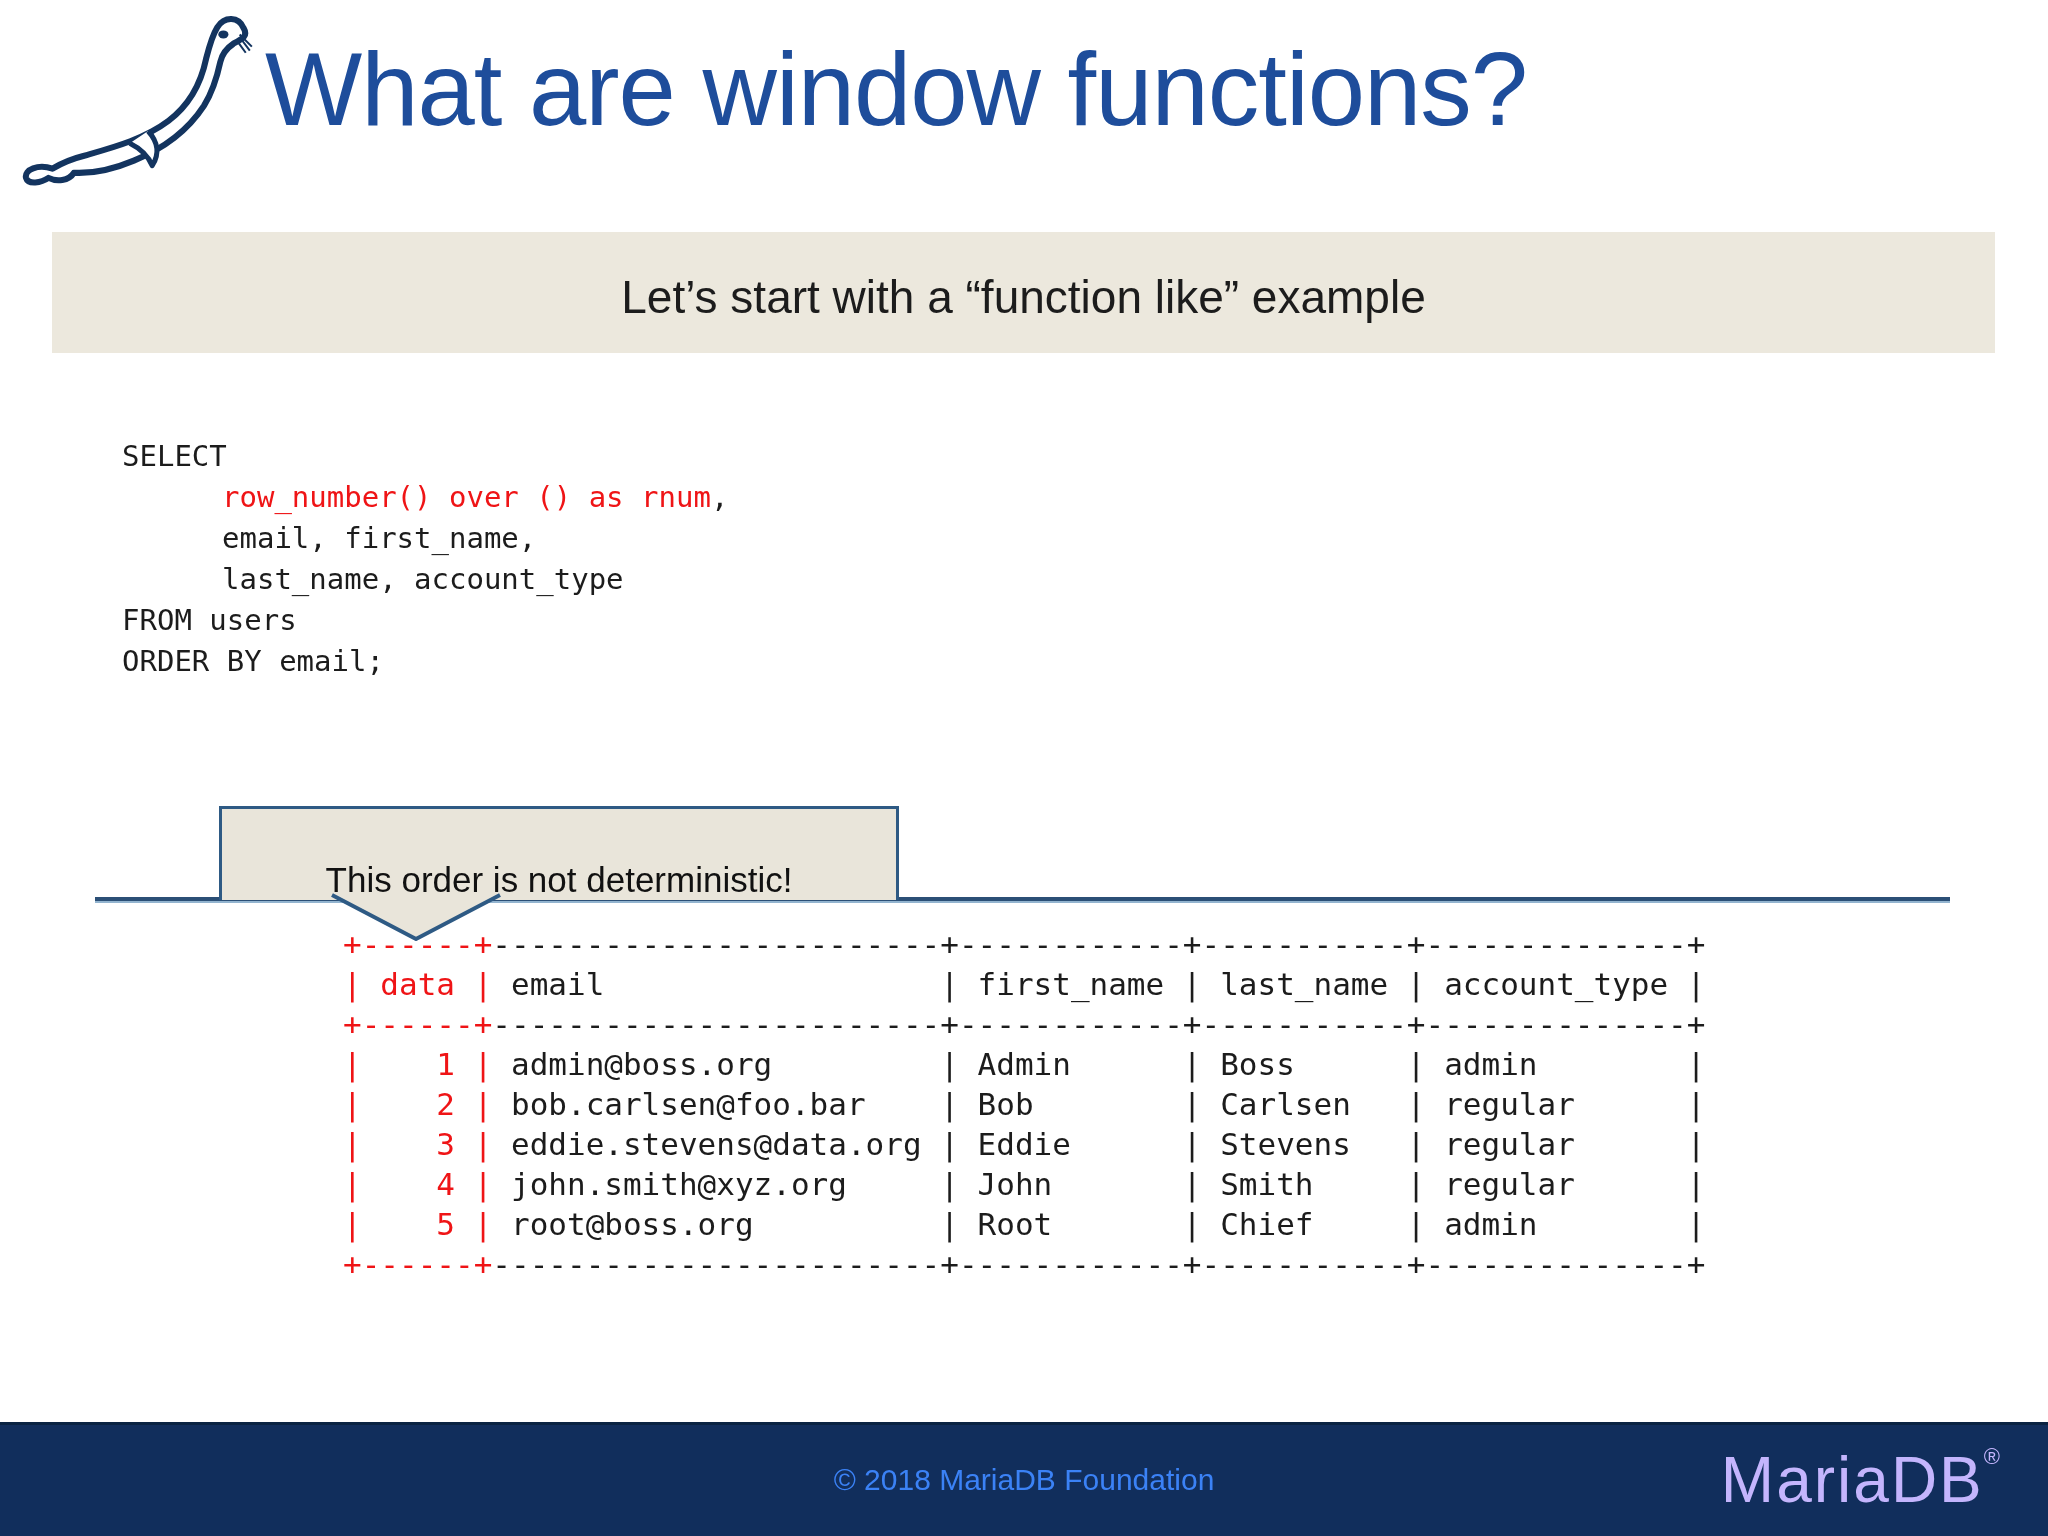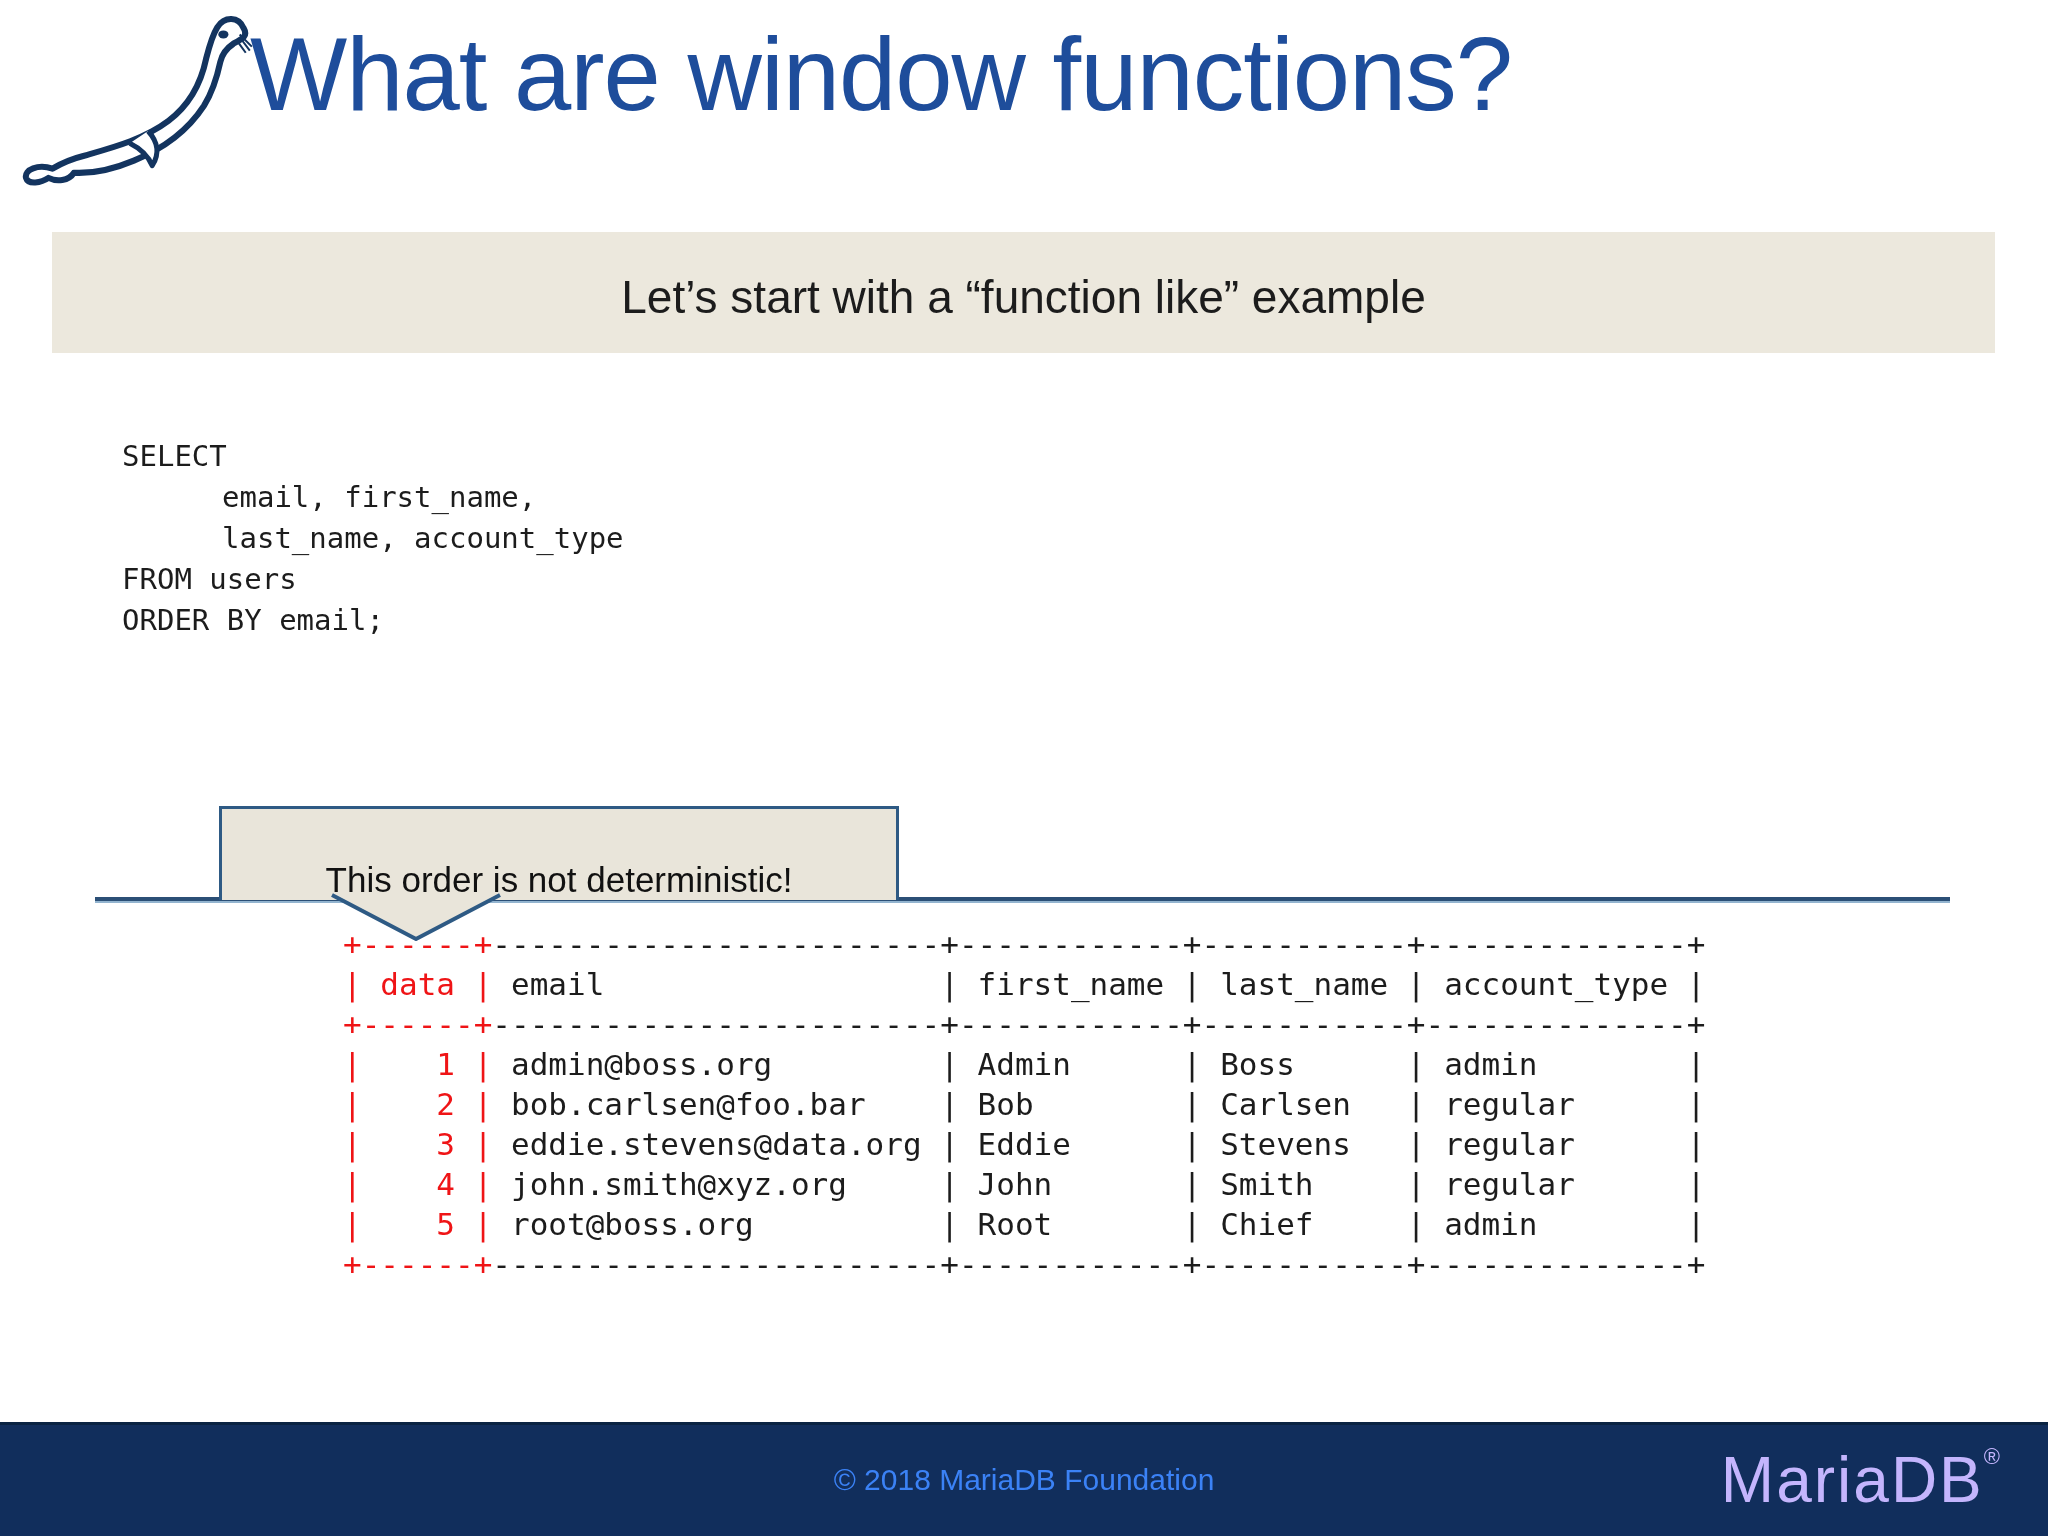--- a/index.html
+++ b/index.html
@@ -5,21 +5,21 @@
   html,body{margin:0;padding:0;background:#ffffff;}
   #slide{
     position:relative;width:2048px;height:1536px;background:#ffffff;overflow:hidden;
     font-family:"Liberation Sans",sans-serif;
   }
   
   .logo{position:absolute;left:14px;top:8px;width:256px;height:178px;}
   .logo svg{width:100%;height:100%;}
   
   .title{
-    position:absolute;left:250px;top:16px;margin:0;
+    position:absolute;left:250px;top:16px;margin:15px;
     font-size:103px;font-weight:400;color:#1e4d9b;letter-spacing:-1px;white-space:nowrap;
   }
   
   .banner{
     position:absolute;left:52px;top:232px;width:1943px;height:121px;background:#ece8dd;
     display:flex;align-items:center;justify-content:center;
   }
   .banner span{font-size:46px;color:#1c1c1c;margin-top:8px;}
   
   .code{position:absolute;left:122px;top:436px;font-family:"DejaVu Sans Mono","Liberation Mono",monospace;font-size:29px;line-height:41px;color:#1c1c1c;}
@@ -88,20 +88,21 @@
   </div>
 
   <h1 class="title">What are window functions?</h1>
 
   <div class="banner">
     <span>Let’s start with a “function like” example</span>
   </div>
 
   <div class="code">
     <div class="cl"><span>SELECT</span></div>
+    <div class="cl ind"><span class="red">row_number() over () as rnum</span><span>,</span></div>
     <div class="cl ind"><span>email, first_name,</span></div>
     <div class="cl ind"><span>last_name, account_type</span></div>
     <div class="cl"><span>FROM users</span></div>
     <div class="cl"><span>ORDER BY email;</span></div>
   </div>
 
   <div class="hline">
     <div class="dark"></div>
     <div class="light"></div>
   </div>

